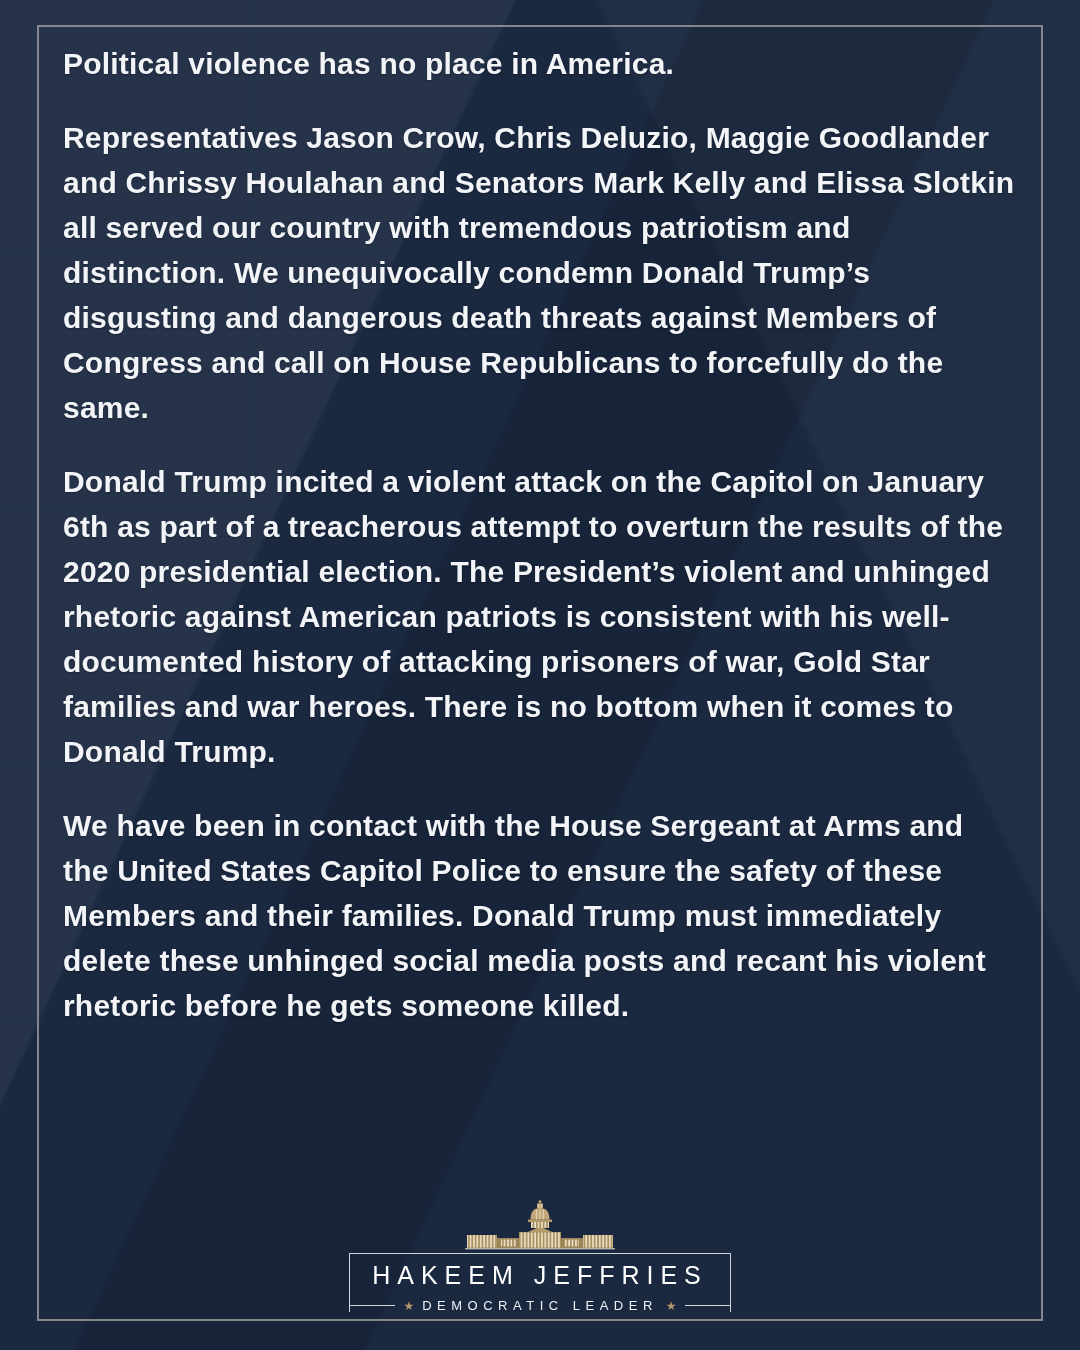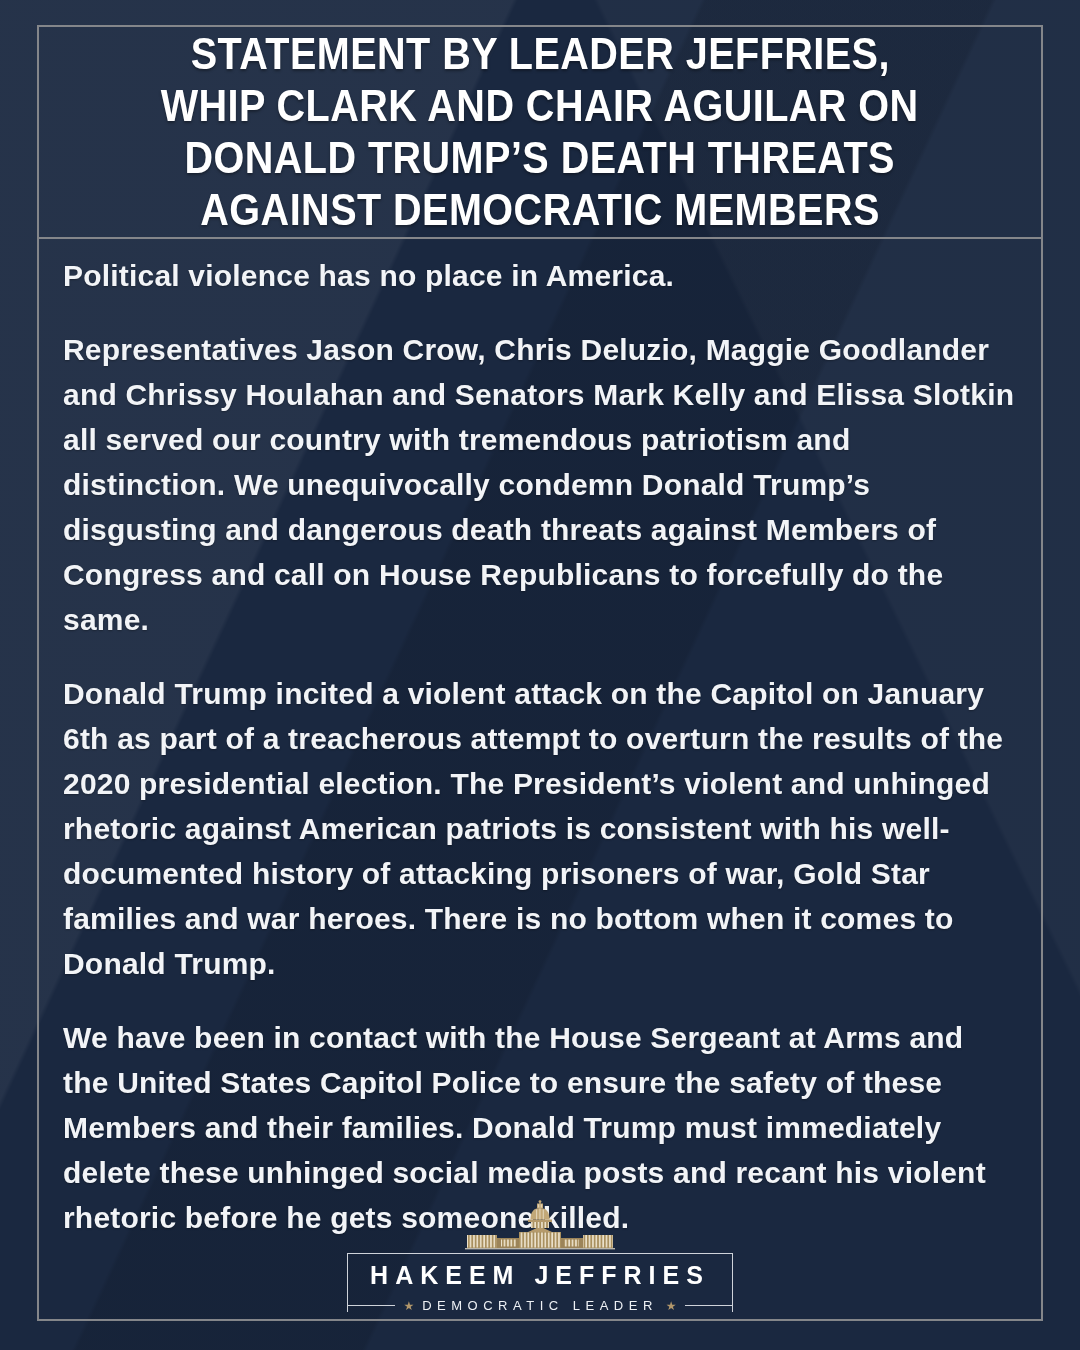--- a/index.html
+++ b/index.html
@@ -67,46 +67,40 @@
     border:1px solid var(--frame-line);
     border-bottom:none;
     padding:7px 22px 13px 22px;
   }
   .logo-box::before,.logo-box::after{
     content:"";position:absolute;bottom:-9px;width:1px;height:9px;background:var(--frame-line);
   }
   .logo-box::before{left:-1px;}
   .logo-box::after{right:-1px;}
   .logo-name{
-    color:#ffffff;font-size:25px;font-weight:bold;
+    color:#ffffff;font-size:25px;font-weight:normal;
     letter-spacing:7px;white-space:nowrap;
   }
   .logo-sub{
     position:absolute;left:-1px;right:-1px;bottom:-10px;
     display:flex;align-items:center;gap:8px;
   }
   .logo-sub .rule{flex:1;height:1px;background:var(--frame-line);}
   .logo-sub .star{color:var(--gold);font-size:12px;line-height:1;}
   .logo-sub .sub-label{
     color:#eef1f5;font-size:13px;font-weight:normal;letter-spacing:5.5px;white-space:nowrap;
   }
 </style>
 </head>
 <body>
 
 <div class="bg-art"></div>
 
 <div class="frame">
 
-  <div class="header">
-    <span class="title-line">STATEMENT BY LEADER JEFFRIES,</span>
-    <span class="title-line">WHIP CLARK AND CHAIR AGUILAR ON</span>
-    <span class="title-line">DONALD TRUMP’S DEATH THREATS</span>
-    <span class="title-line">AGAINST DEMOCRATIC MEMBERS</span>
-  </div>
 
   <div class="statement">
     <p>Political violence has no place in America.</p>
     <p>Representatives Jason Crow, Chris Deluzio, Maggie Goodlander and Chrissy Houlahan and Senators Mark Kelly and Elissa Slotkin all served our country with tremendous patriotism and distinction. We unequivocally condemn Donald Trump’s disgusting and dangerous death threats against Members of Congress and call on House Republicans to forcefully do the same.</p>
     <p>Donald Trump incited a violent attack on the Capitol on January 6th as part of a treacherous attempt to overturn the results of the 2020 presidential election. The President’s violent and unhinged rhetoric against American patriots is consistent with his well-documented history of attacking prisoners of war, Gold Star families and war heroes. There is no bottom when it comes to Donald Trump.</p>
     <p>We have been in contact with the House Sergeant at Arms and the United States Capitol Police to ensure the safety of these Members and their families. Donald Trump must immediately delete these unhinged social media posts and recant his violent rhetoric before he gets someone killed.</p>
   </div>
 
   <div class="logo">
     <span class="capitol">

